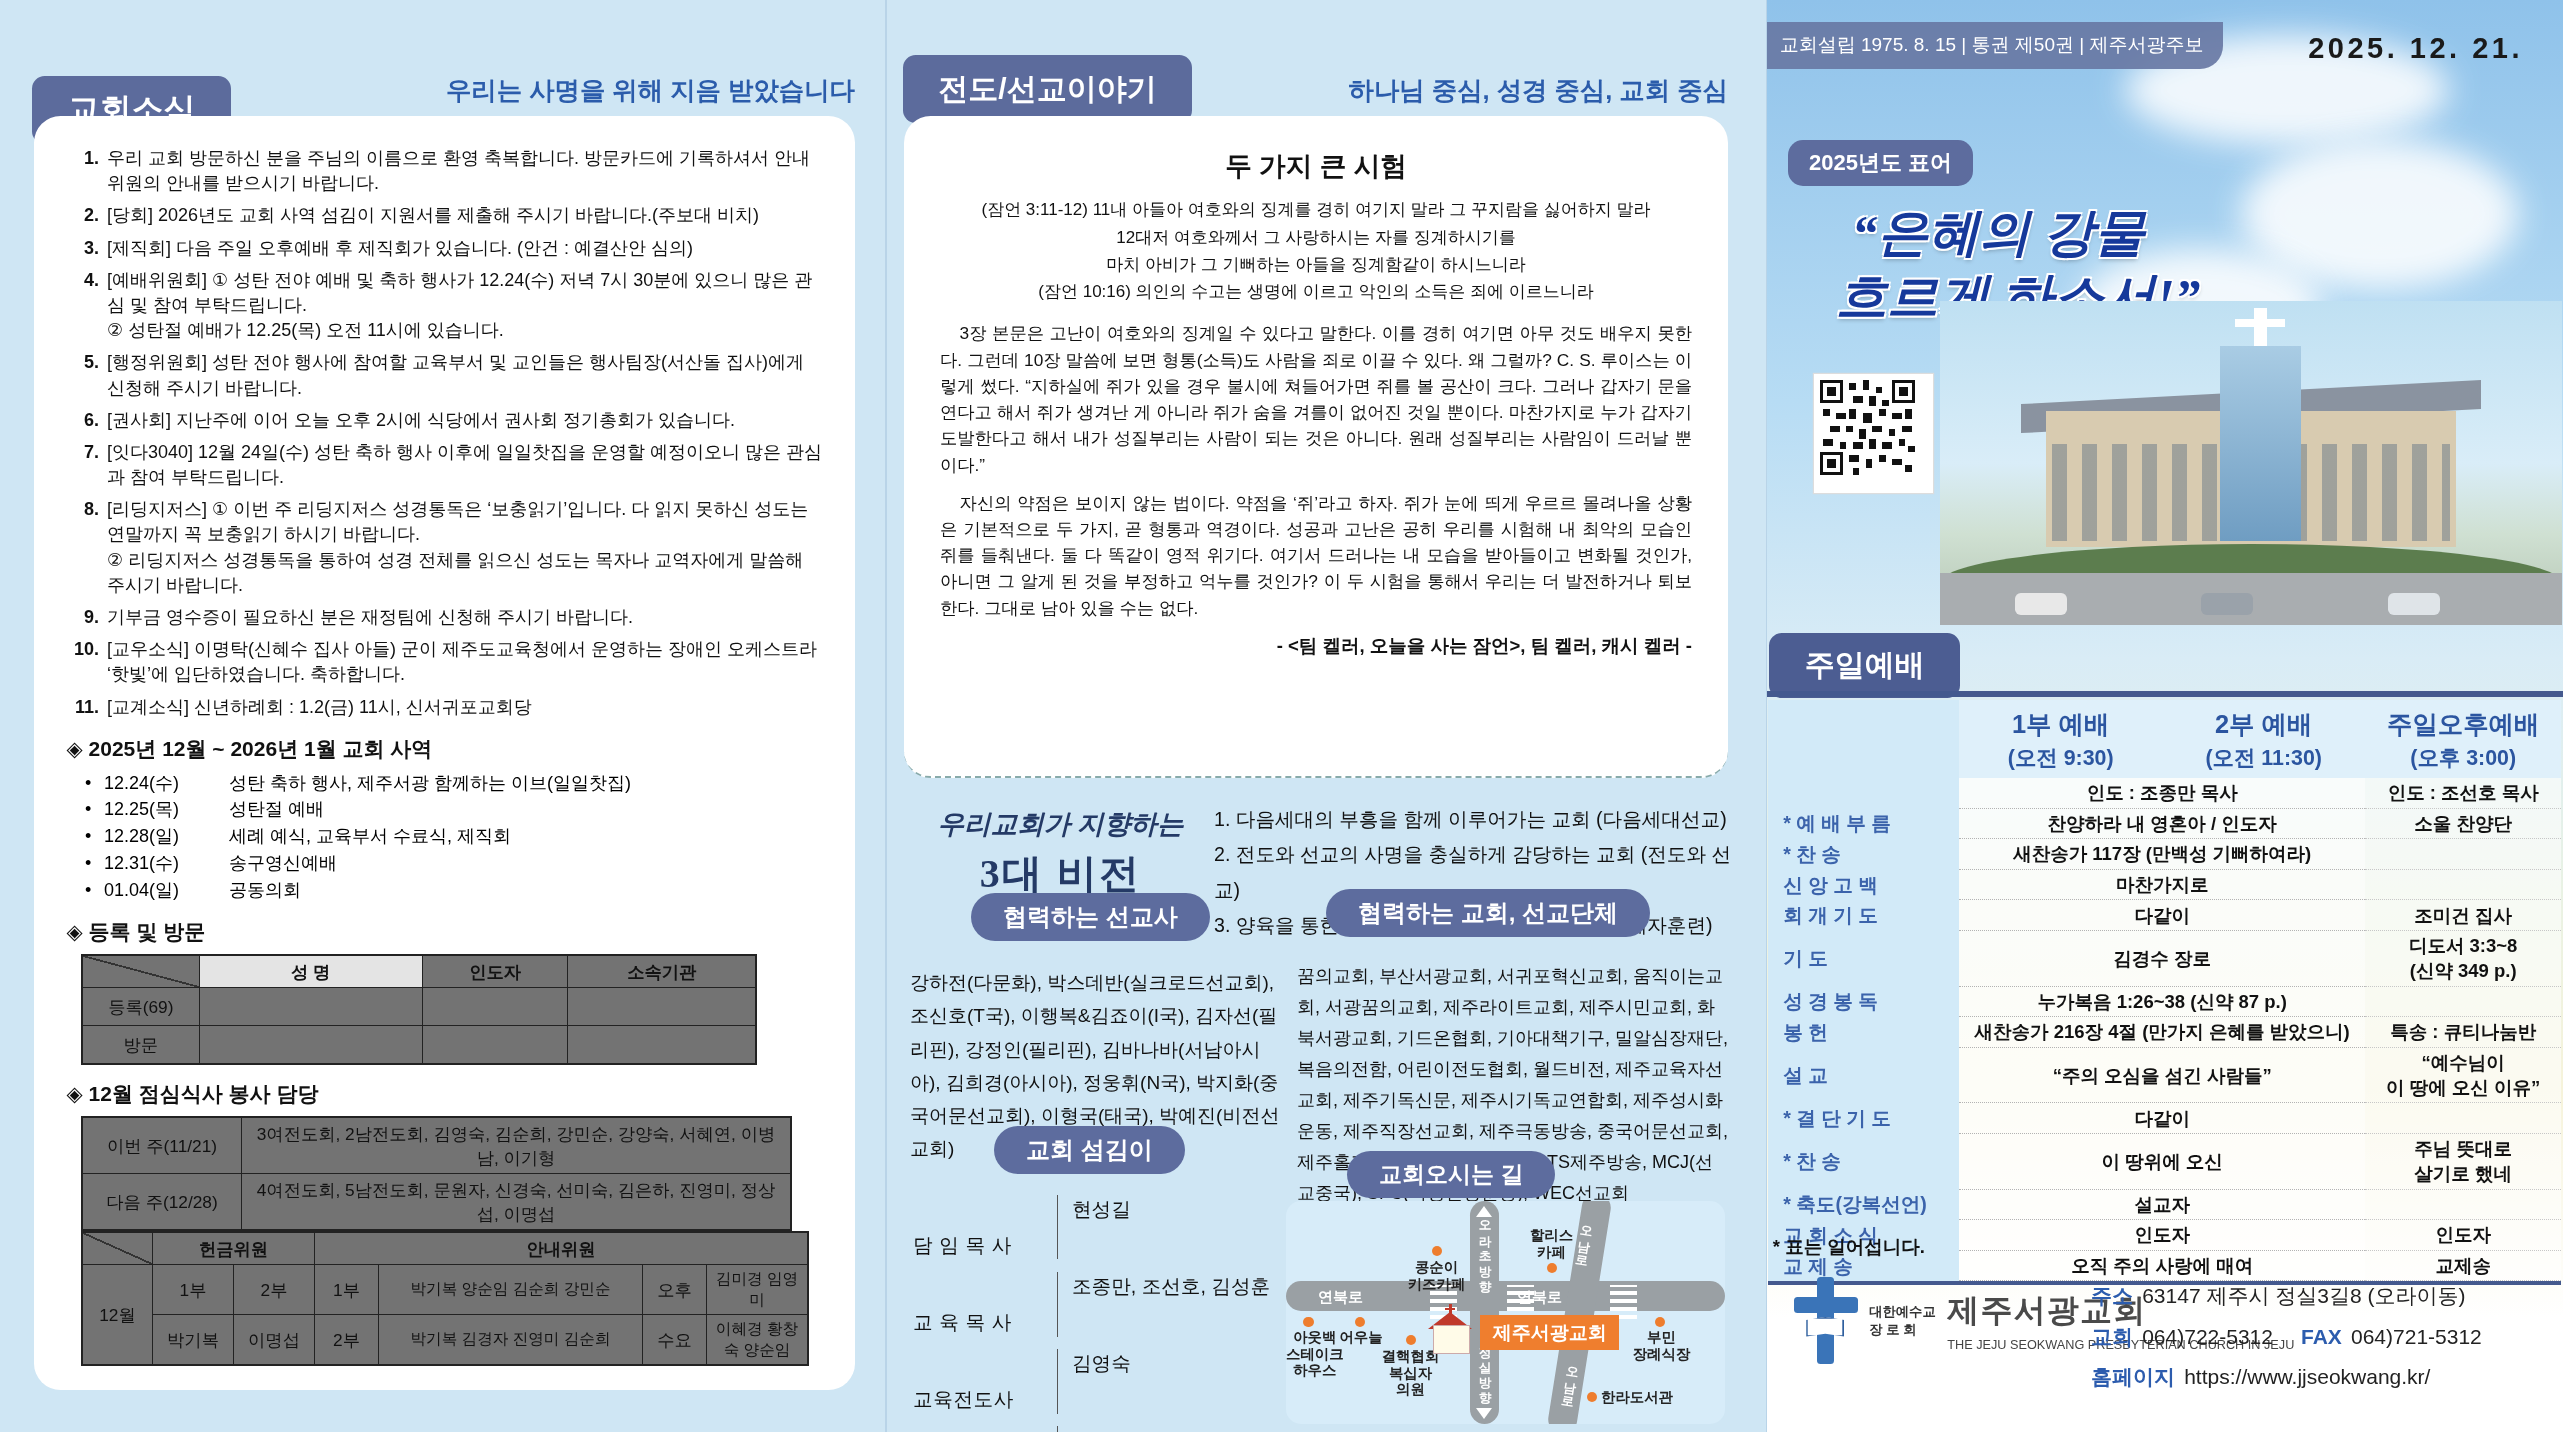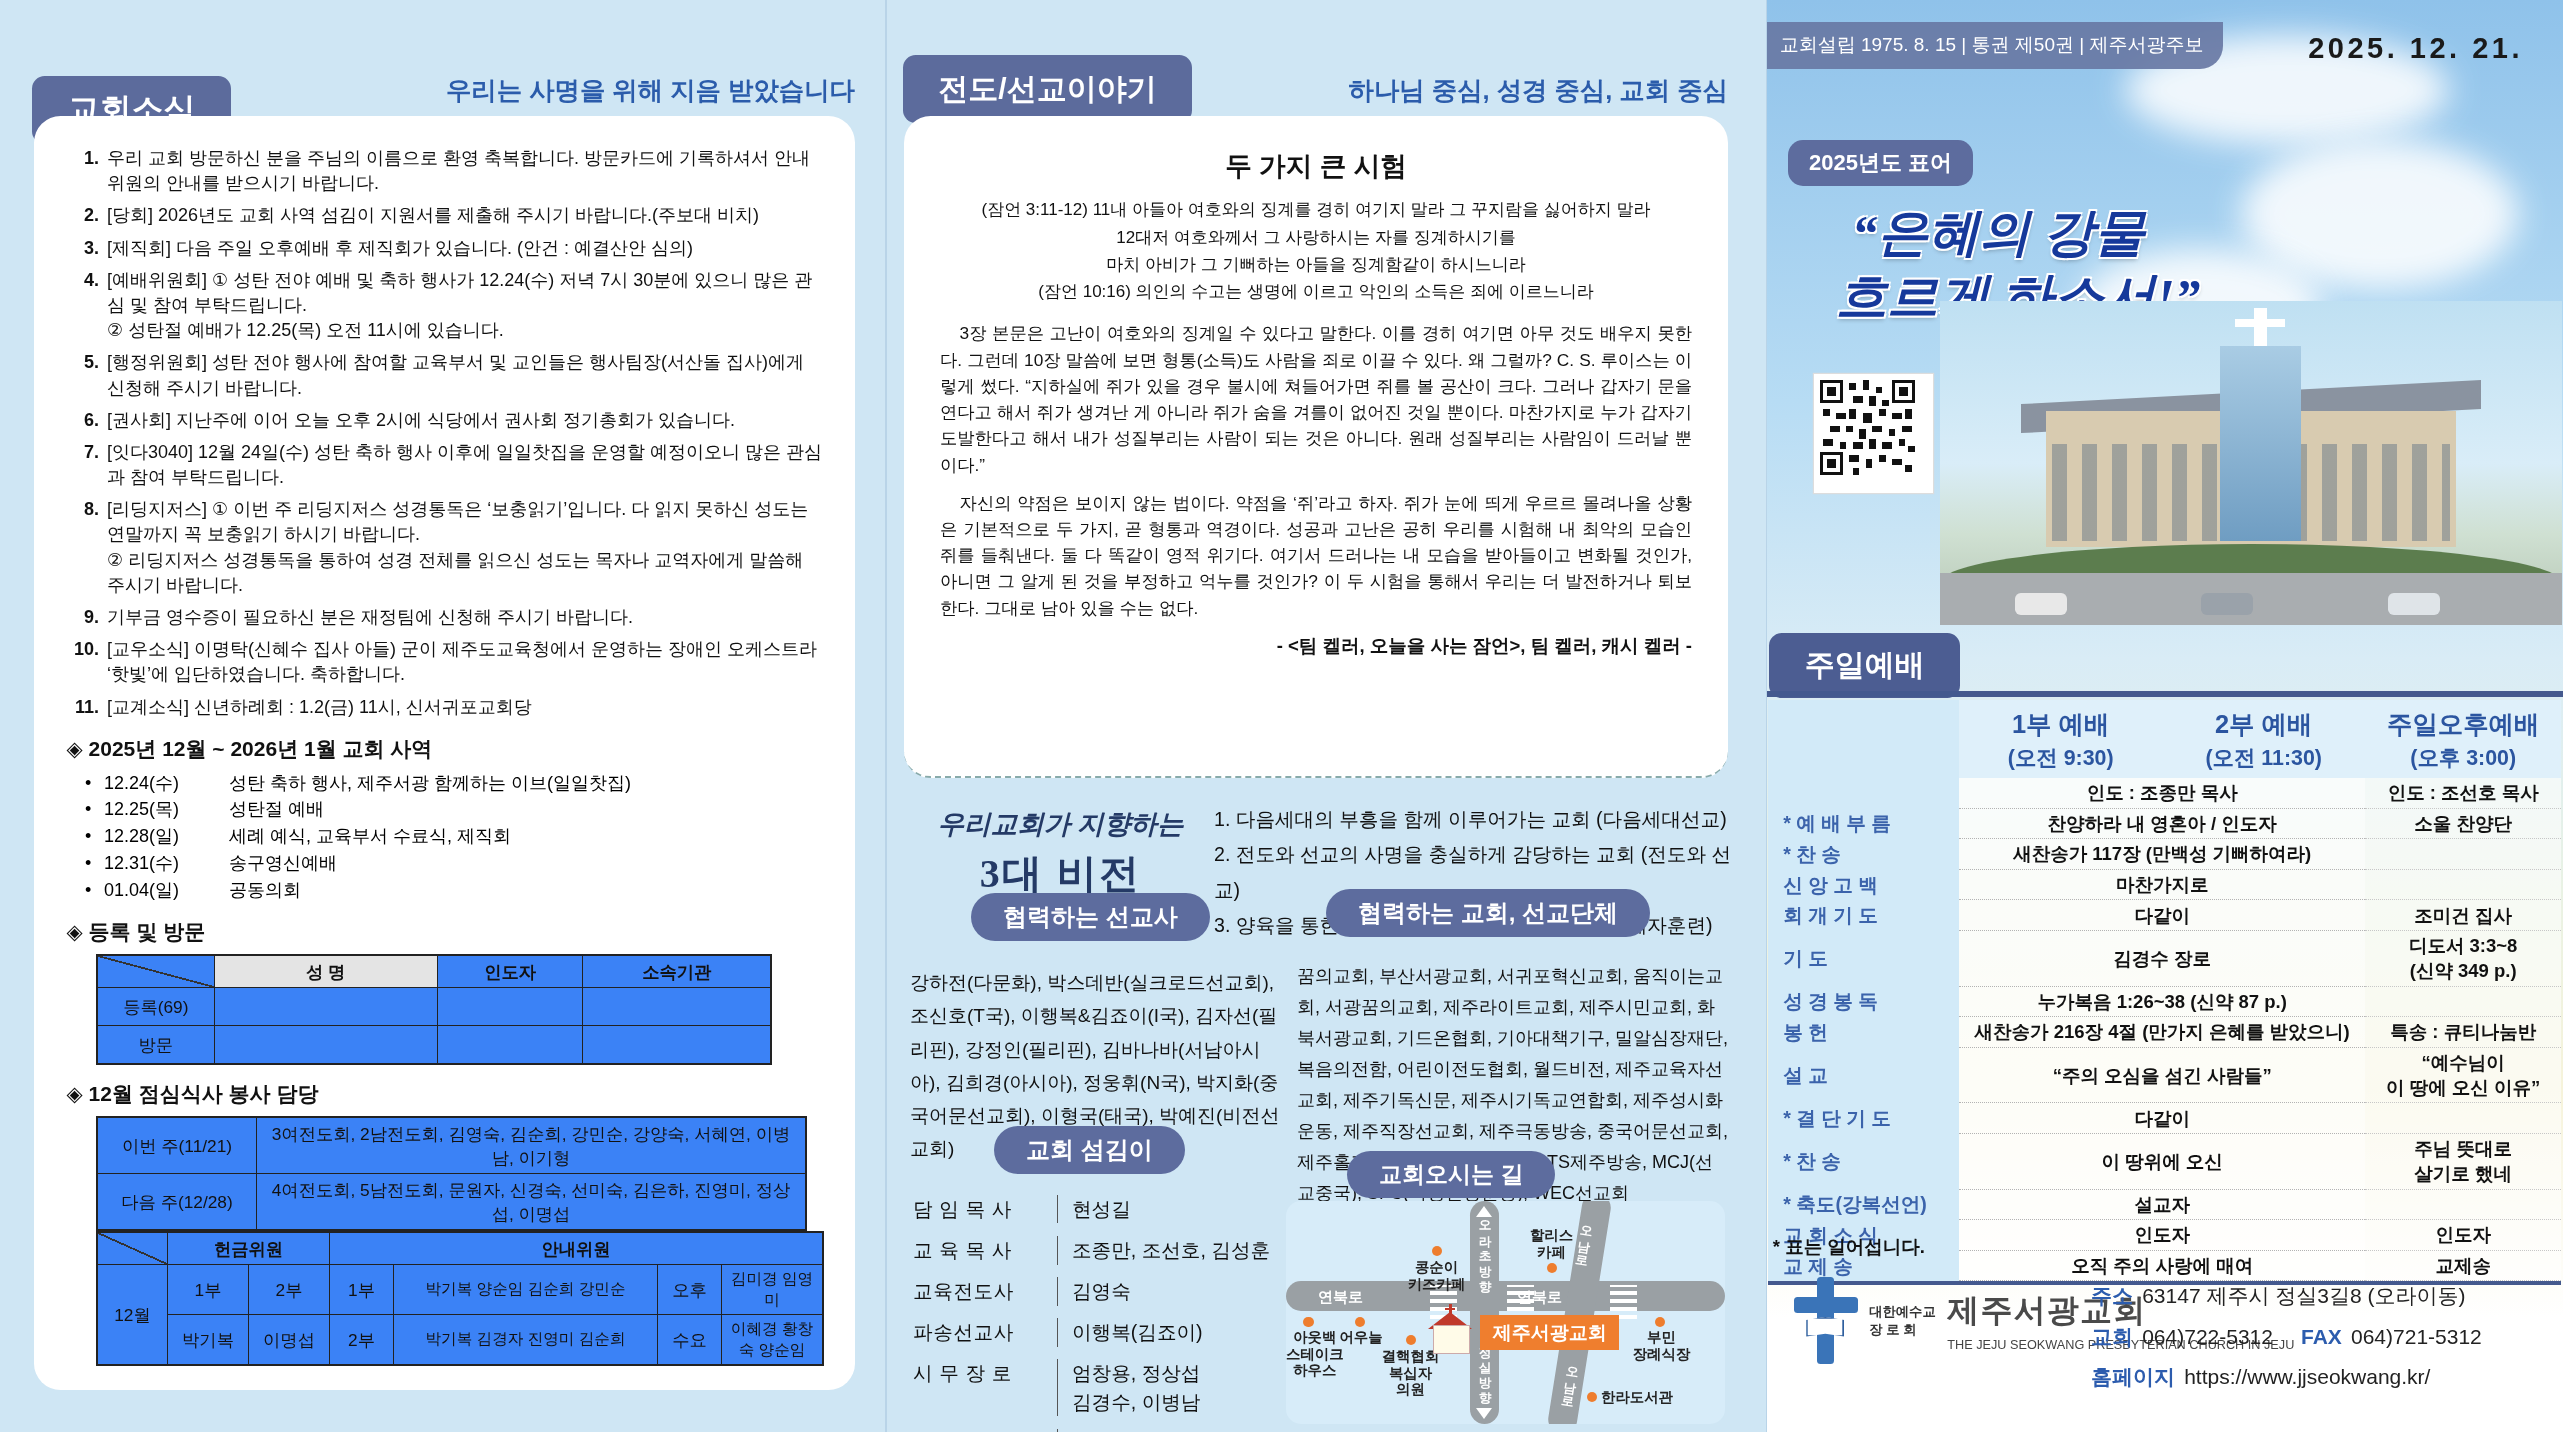--- a/index.html
+++ b/index.html
@@ -15,21 +15,21 @@
   
   .items{margin:0;}
   .item{display:flex;font-size:18px;line-height:1.4;margin-bottom:7px;color:#111;}
   .item .num{width:37px;text-align:right;padding-right:8px;flex:none;font-weight:bold;}
   .item .itext{flex:1;white-space:pre-line;}
   .sec-title{font-size:21px;font-weight:bold;color:#111;margin:15px 0 8px 4.6px;}
   .mrow{display:flex;font-size:18px;line-height:1.42;margin:1.2px 0 1.2px 23px;}
   .mrow .mdate{width:144px;flex:none;}
   .mrow .mdate::before{content:"•";margin-right:12.7px;}
   .mrow .mdesc{flex:1;}
-  table.tbl{border-collapse:collapse;margin-left:34px;background:#3b82f6;}
+  table.tbl{border-collapse:collapse;margin-left:19px;background:#737373;}
   table.tbl th,table.tbl td{border:1.4px solid #222;font-size:17.3px;padding:3.5px 7px;text-align:center;color:#111;}
   table.tbl{border:2.3px solid #222;}
   th.diag{background:
      linear-gradient(to top right,transparent calc(50% - 0.9px),#333 calc(50% - 0.9px),#333 calc(50% + 0.9px),transparent calc(50% + 0.9px));}
   .reg th{font-weight:bold;}
   .reg .shade{background:#e4e4e4;}
   .reg td{height:30px;}
   .lunch td{font-size:17px;text-align:left;padding:5.8px 8px;}
   .lunch td.lw{width:144px;text-align:center;white-space:nowrap;}
   .comm td,.comm th{font-size:17px;padding:3.5px 4.6px;}
@@ -40,21 +40,21 @@
   .para{font-size:17.3px;line-height:1.52;color:#111;text-align:justify;text-indent:19.6px;margin-bottom:11.6px;}
   .cite{text-align:right;font-size:18.5px;font-weight:bold;color:#111;margin-top:3.5px;}
   .pill{position:absolute;background:#5d6c9e;color:#fff;font-weight:bold;font-size:24px;
         border-radius:35px;padding:8px 32px;white-space:nowrap;}
   .mid-body{position:absolute;font-size:19px;line-height:1.75;color:#111;}
   .vision-pre{font-family:"Liberation Serif","DejaVu Serif",serif;font-style:italic;font-weight:bold;
               font-size:26.6px;color:#243a66;}
   .vision-big{font-family:"Liberation Serif","DejaVu Serif",serif;font-weight:bold;font-size:40px;color:#243a66;margin-top:3.5px;letter-spacing:2.3px;}
   .vision-item{font-size:19.6px;line-height:1.8;color:#111;}
   .srow{display:flex;font-size:19.6px;line-height:1.45;margin-bottom:12.7px;color:#111;}
-  .srow .role{width:144px;flex:none;letter-spacing:0.6px;}
+  .srow .role{width:144px;flex:none;letter-spacing:0.6px;margin-top:36px;}
   .srow .names{flex:1;border-left:1.7px solid #555;padding-left:14px;white-space:pre-line;}
   
   .map{position:absolute;background:#d7ecf9;border-radius:15px;overflow:hidden;}
   .road{position:absolute;background:#9aa0a4;}
   .roadlabel{position:absolute;color:#fff;font-weight:bold;font-size:15px;}
   .vert{writing-mode:vertical-rl;letter-spacing:2.3px;}
   .zebra{position:absolute;width:26.6px;height:34px;top:84px;
          background:repeating-linear-gradient(0deg,#fff 0 4px,rgba(255,255,255,0) 4px 8px);}
   .dot{position:absolute;width:10.4px;height:10.4px;border-radius:50%;background:#ee7d2e;}
   .poi{position:absolute;font-size:14.4px;line-height:1.15;font-weight:bold;color:#222;text-align:center;white-space:pre-line;}

